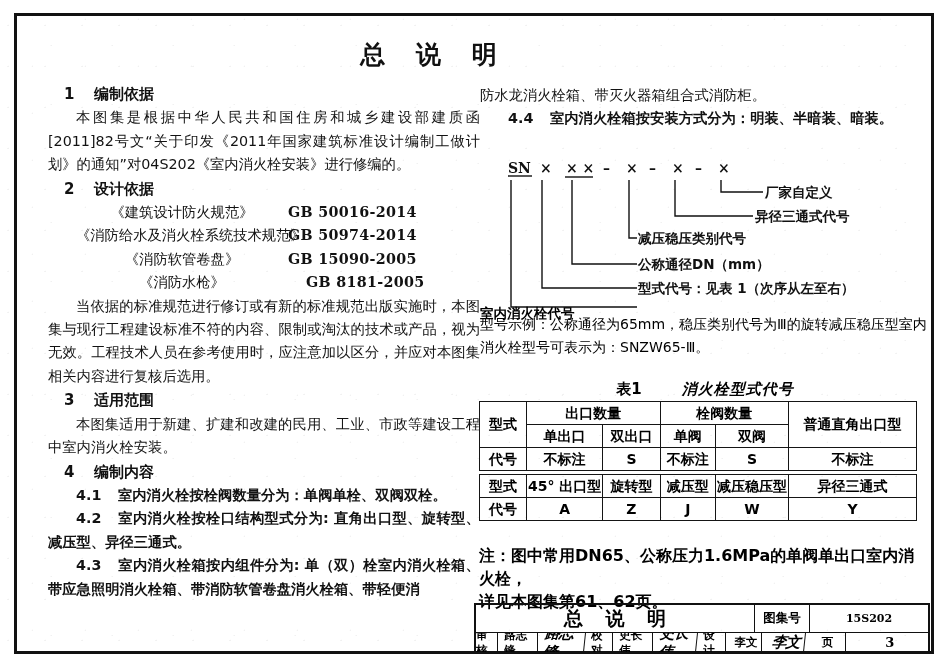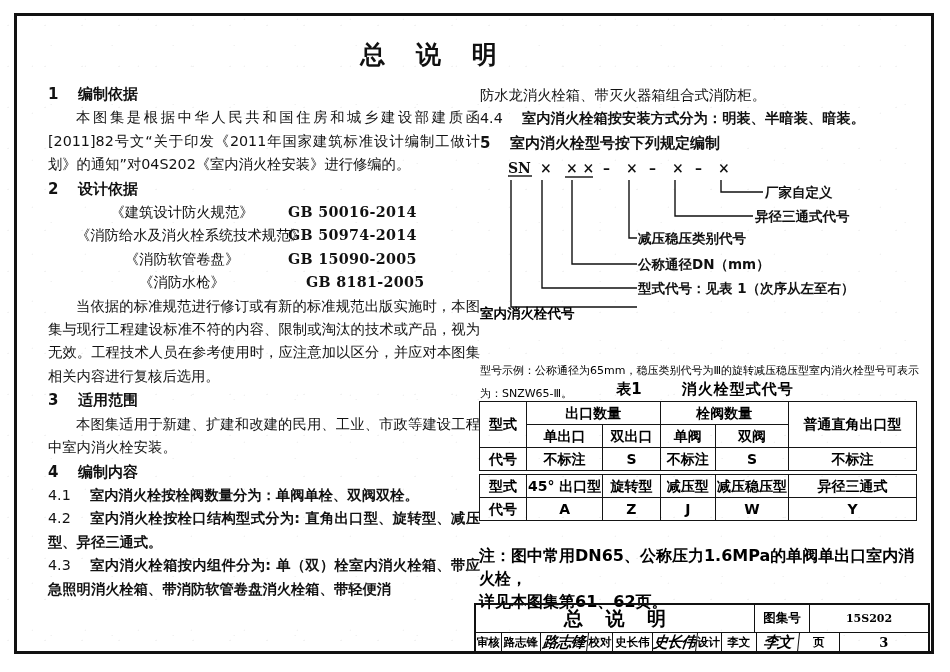--- a/index.html
+++ b/index.html
@@ -48,38 +48,38 @@
     font-size: 14.3px;
     line-height: 23.4px;
     color: #121212;
   }
   #col-left  { left: 48px;  top: 82px;  width: 432px; }
   #col-right { left: 480px; top: 84px;  width: 450px; }
 
   .sec-h {
     font-weight: bold;
     font-size: 15px;
-    margin: 1px 0 0 0;
+    margin: 1px 0 0 16px;
     white-space: nowrap;
   }
   .sec-h .num { display: inline-block; width: 30px; }
 
   .para {
     text-align: justify;
     text-justify: inter-ideograph;
     margin: 0;
   }
   .para.ind { text-indent: 28px; }
 
   .sub {
     margin: 0;
     font-weight: bold;
     text-align: justify;
   }
-  .sub .sn { display: inline-block; width: 42px; font-weight: normal; }
+  .sub .sn { display: inline-block; width: 42px; font-weight: bold; padding-left: 28px; }
 
   
   .std-row {
     display: flex;
     margin: 0;
     padding-left: 28px;
     text-align: center;
   }
   .std-row .name { width: 212px; white-space: nowrap; }
   .std-row .code {
@@ -112,38 +112,37 @@
     fill: #111;
   }
   .dgm-line { stroke: #111; stroke-width: 1.4; fill: none; }
 
   
   #example {
     position: absolute;
     left: 480px;
     top: 313px;
     width: 450px;
-    font-size: 11px;
+    font-size: 14px;
     line-height: 23.4px;
-    margin-top: 46px;
   }
   #example .ind { text-indent: 28px; }
 
   
   #table-caption {
     position: absolute;
     left: 480px;
     top: 380px;
     width: 450px;
     text-align: center;
     font-size: 15px;
     font-weight: bold;
   }
   #table-caption .t-no { letter-spacing: 0; }
-  #table-caption .t-nm { margin-left: 40px; letter-spacing: 1px; }
+  #table-caption .t-nm { margin-left: 40px; letter-spacing: 1px; font-style: italic; }
 
   #code-table {
     position: absolute;
     left: 479px;
     top: 401px;
     width: 438px;
     border-collapse: collapse;
     font-size: 14px;
     font-weight: bold;
     border-radius: 29px;
@@ -183,20 +182,21 @@
     flex-direction: column;
   }
   #tb-top {
     display: flex;
     height: 30px;
     border-bottom: 1.4px solid #111;
   }
   #tb-bottom {
     display: flex;
     height: 19px;
+    gap: 6px;
   }
   #tb-title {
     flex: 1;
     display: flex;
     align-items: center;
     justify-content: center;
     font-size: 19px;
     font-weight: bold;
     letter-spacing: 8px;
     text-indent: 8px;
@@ -317,23 +317,20 @@
     </div>
   </div>
 
   <div class="col" id="col-right">
     <div class="para">防水龙消火栓箱、带灭火器箱组合式消防柜。</div>
 
     <div class="sub">
       <span class="sn">4.4</span><span>室内消火栓箱按安装方式分为：明装、半暗装、暗装。</span>
     </div>
 
-    <div class="sec-h">
-      <span class="num">5</span><span>室内消火栓型号按下列规定编制</span>
-    </div>
   </div>
 
   <div id="model-diagram">
     <svg width="450" height="148" viewBox="0 0 450 148" xmlns="http://www.w3.org/2000/svg">
 
       <text class="dgm-mono" x="28" y="13">SN</text>
       <line class="dgm-line" x1="28" y1="16" x2="52" y2="16"></line>
       <text class="dgm-mono" x="60" y="13">×</text>
       <text class="dgm-mono" x="86" y="13">× ×</text>
       <line class="dgm-line" x1="85" y1="17" x2="113" y2="17"></line>

